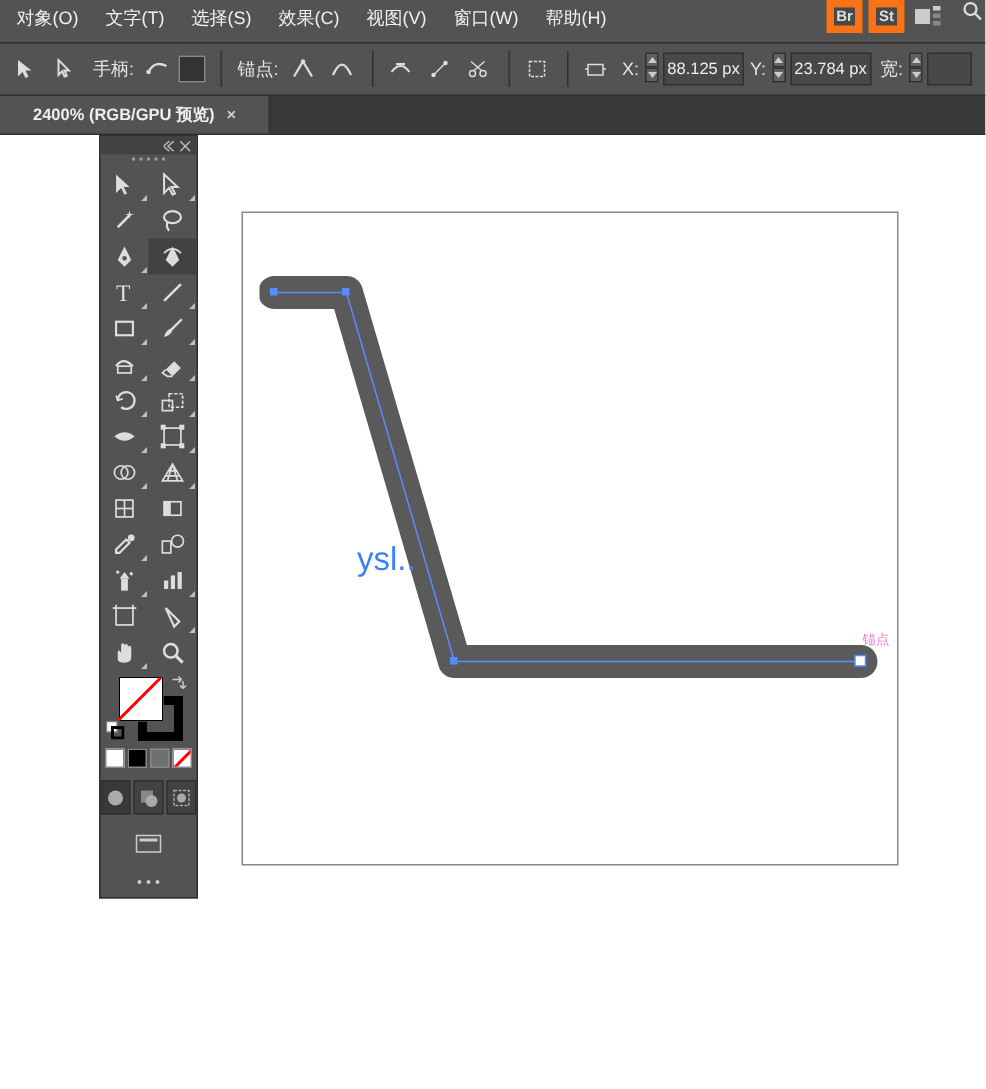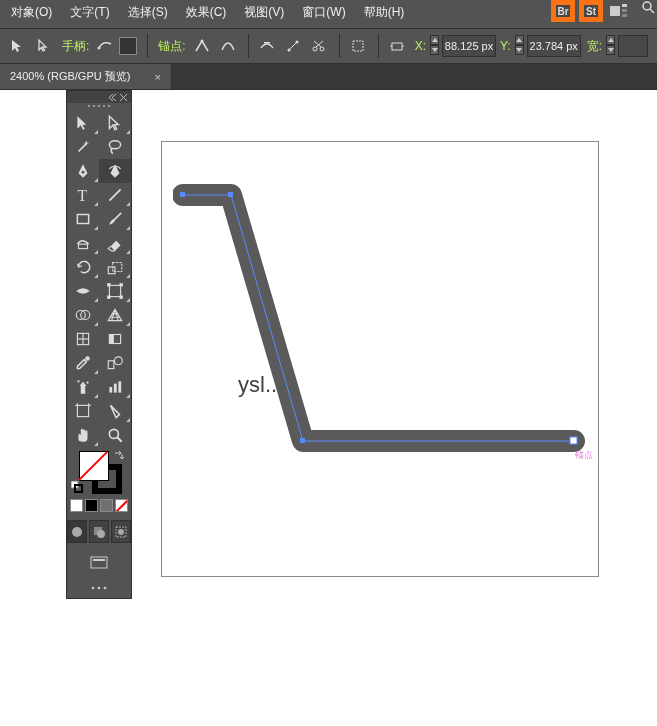--- a/index.html
+++ b/index.html
@@ -8,32 +8,32 @@
 .menubar { background: #535353; height: 28px; display: flex; align-items: flex-start; padding: 0 2px; }
 .menu-item { color: #f0f0f0; padding: 4px 9px; cursor: pointer; }
 .menu-gap { flex: 1; }
 .menu-btn { width: 24px; height: 22px; background: #484848; border: 5px solid #f97316; margin-left: 4px; display: flex; align-items: center; justify-content: center; }
 .menu-btn svg { width: 18px; height: 16px; }
 .toolbar { background: #535353; height: 36px; border-top: 1px solid #303030; border-bottom: 1px solid #303030; display: flex; align-items: center; padding: 0 6px; }
 .tb-btn { width: 24px; height: 24px; display: flex; align-items: center; justify-content: center; margin-right: 2px; }
 .tb-btn svg { width: 16px; height: 16px; }
 .tb-sep { width: 1px; height: 24px; background: #303030; margin: 0 6px; }
 .tb-box { width: 18px; height: 18px; margin-right: 4px; }
-.tb-label { color: #bef264; margin: 0 4px; }
+.tb-label { color: #e5e5e5; margin: 0 4px; }
 .tb-input { width: 54px; height: 22px; background: #484848; border: 1px solid #303030; color: #eee; font-size: 11px; text-align: center; }
 .tb-stepper { width: 12px; height: 22px; display: flex; flex-direction: column; }
 .tb-stepper > div { width: 9px; height: 10px; background: #606060; border: 1px solid #303030; display: flex; align-items: center; justify-content: center; }
 .tabbar { background: #38383b; height: 26px; display: flex; align-items: flex-end; border-bottom: 1px solid #303030; }
-.tab { background: #535353; color: #eee; padding: 5px 10px; font-size: 11px; display: flex; align-items: center; gap: 24px; border-right: 1px solid #303030; }
+.tab { background: #535353; color: #eee; padding: 5px 22px; font-size: 11px; display: flex; align-items: center; gap: 8px; border-right: 1px solid #303030; font-weight: bold; }
 .tab-close { color: #ccc; }
 .workspace { flex: 1; position: relative; background: #fff; }
 .canvas-border { position: absolute; left: 161px; top: 51px; width: 438px; height: 436px; border: 1px solid #888; }
 .shape { position: absolute; left: 173px; top: 93px; width: 418px; height: 272px; }
-.anchor-label { position: absolute; left: 575px; top: 359px; color: #e37bd8; font-size: 9px; }
-.watermark { position: absolute; left: 238px; top: 270px; color: #404040; font-size: 22px; pointer-events: none; margin-top: 12px; }
+.anchor-label { position: absolute; left: 575px; top: 330px; color: #e37bd8; font-size: 9px; }
+.watermark { position: absolute; left: 238px; top: 270px; color: #3b82f6; font-size: 22px; pointer-events: none; }
 .panel { position: absolute; left: 66px; top: 0; width: 66px; background: #535353; border: 1px solid #303030; }
 .panel-head { height: 12px; background: #424242; display: flex; align-items: center; justify-content: flex-end; padding: 0 4px; gap: 4px; }
 .panel-head-ico { width: 7px; height: 7px; display: flex; align-items: center; justify-content: center; }
 .dots { height: 8px; display: flex; justify-content: center; gap: 3px; padding-top: 2px; }
 .dots > div { width: 2px; height: 2px; background: #999; }
 .tool-grid { display: grid; grid-template-columns: 1fr 1fr; }
 .tool { width: 32px; height: 24px; display: flex; align-items: center; justify-content: center; position: relative; }
 .tool.active { background: #424242; }
 .tool svg { width: 18px; height: 18px; }
 .tool-corner { position: absolute; right: 1px; bottom: 1px; width: 0; height: 0; border-right: 4px solid #c0c0c0; border-top: 4px solid transparent; }

